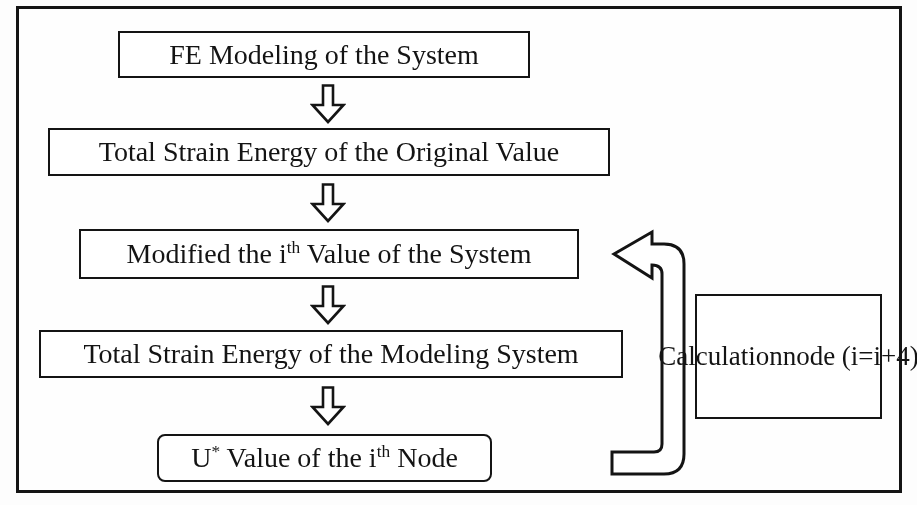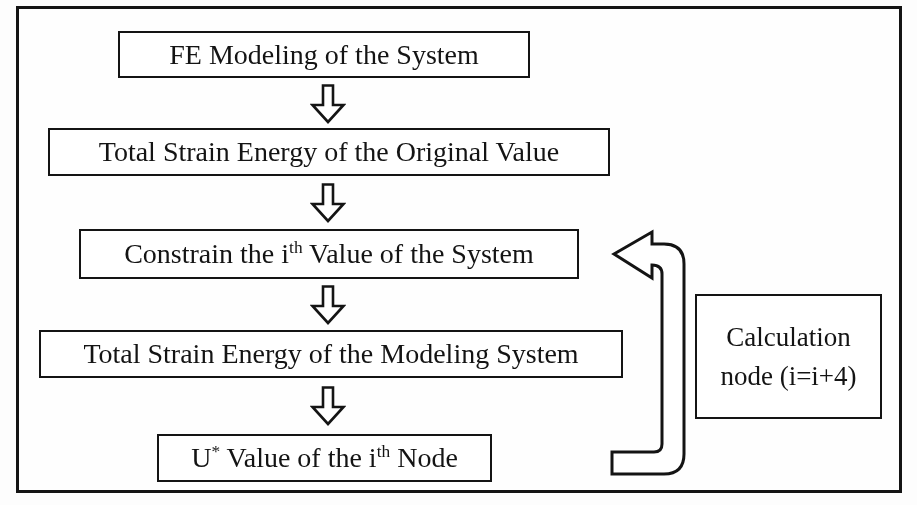--- a/index.html
+++ b/index.html
@@ -59,34 +59,34 @@
   .loop-label {
     position: absolute;
     left: 695px;
     top: 294px;
     width: 187px;
     height: 125px;
     box-sizing: border-box;
     border: 2px solid #141414;
     background: #ffffff;
     display: flex;
-    flex-direction: column;
+    flex-direction: row;
     align-items: center;
     justify-content: center;
     font-size: 27px;
     line-height: 1.42;
     text-align: center;
     white-space: nowrap;
   }
   
   #box1 { left: 118px; top: 31px;  width: 412px; height: 47px; }
   #box2 { left: 48px;  top: 128px; width: 562px; height: 48px; }
   #box3 { left: 79px;  top: 229px; width: 500px; height: 50px; }
   #box4 { left: 39px;  top: 330px; width: 584px; height: 48px; }
-  #box5 { left: 157px; top: 434px; width: 335px; height: 48px; }
+  #box5 { left: 157px; top: 434px; width: 335px; height: 48px; border-radius: 8px; }
   #arr1 { left: 310px; top: 84px;  }
   #arr2 { left: 310px; top: 183px; }
   #arr3 { left: 310px; top: 285px; }
   #arr4 { left: 310px; top: 386px; }
 </style>
 </head>
 <body>
 
 <div id="stage">
   <div class="frame"></div>
@@ -101,21 +101,21 @@
 
   <div class="flow-box" id="box2">
     <span>Total Strain Energy of the Original Value</span>
   </div>
 
   <svg class="arrow-down" id="arr2" viewBox="0 0 36 40">
     <path d="M13 1.5 L23 1.5 L23 21 L33.5 21 L18 38 L2.5 21 L13 21 Z" fill="#ffffff" stroke="#141414" stroke-width="2.6" stroke-linejoin="miter"></path>
   </svg>
 
   <div class="flow-box" id="box3">
-    <span><span>Constrain the i</span><sup>th</sup><span> Value of the System</span></span>
+    <span><span>Modified the i</span><sup>th</sup><span> Value of the System</span></span>
   </div>
 
   <svg class="arrow-down" id="arr3" viewBox="0 0 36 40">
     <path d="M13 1.5 L23 1.5 L23 21 L33.5 21 L18 38 L2.5 21 L13 21 Z" fill="#ffffff" stroke="#141414" stroke-width="2.6" stroke-linejoin="miter"></path>
   </svg>
 
   <div class="flow-box" id="box4">
     <span>Total Strain Energy of the Modeling System</span>
   </div>
 

